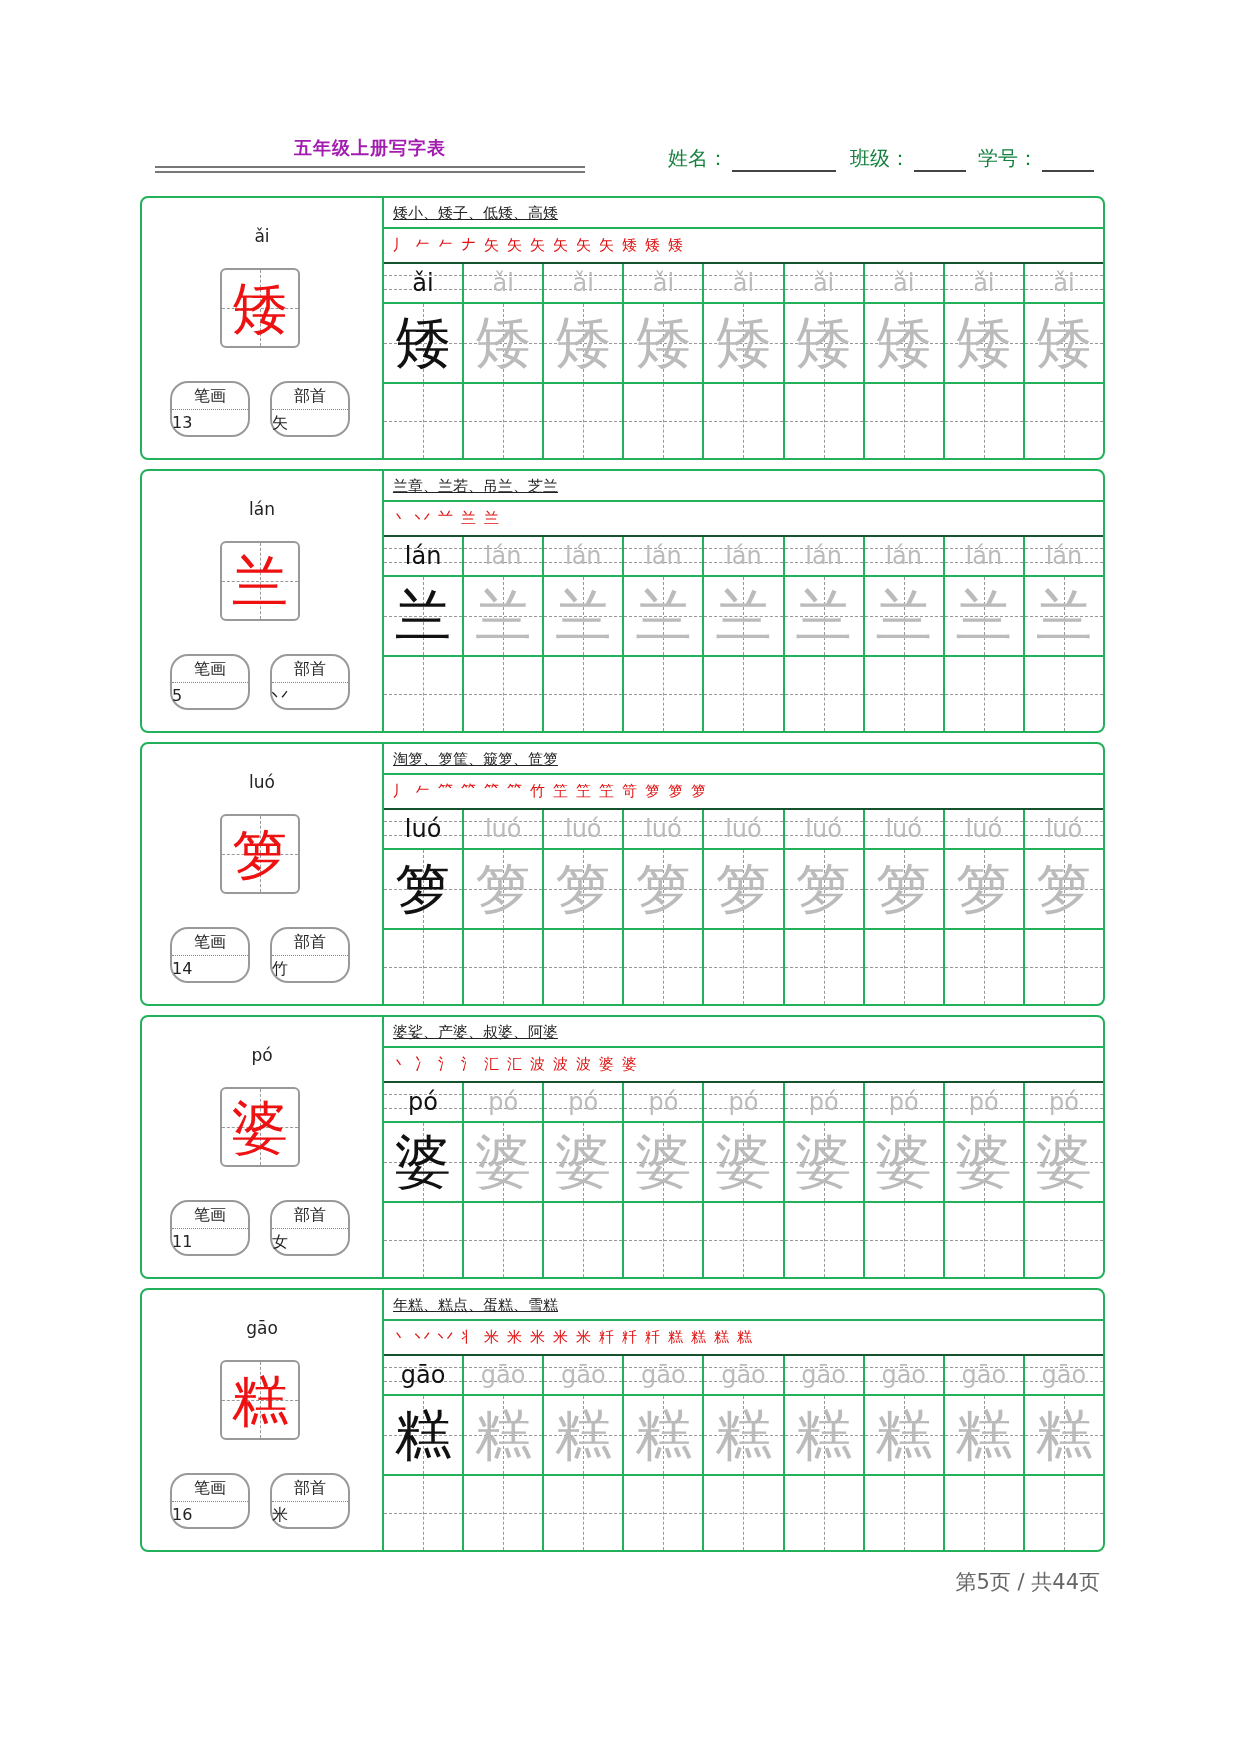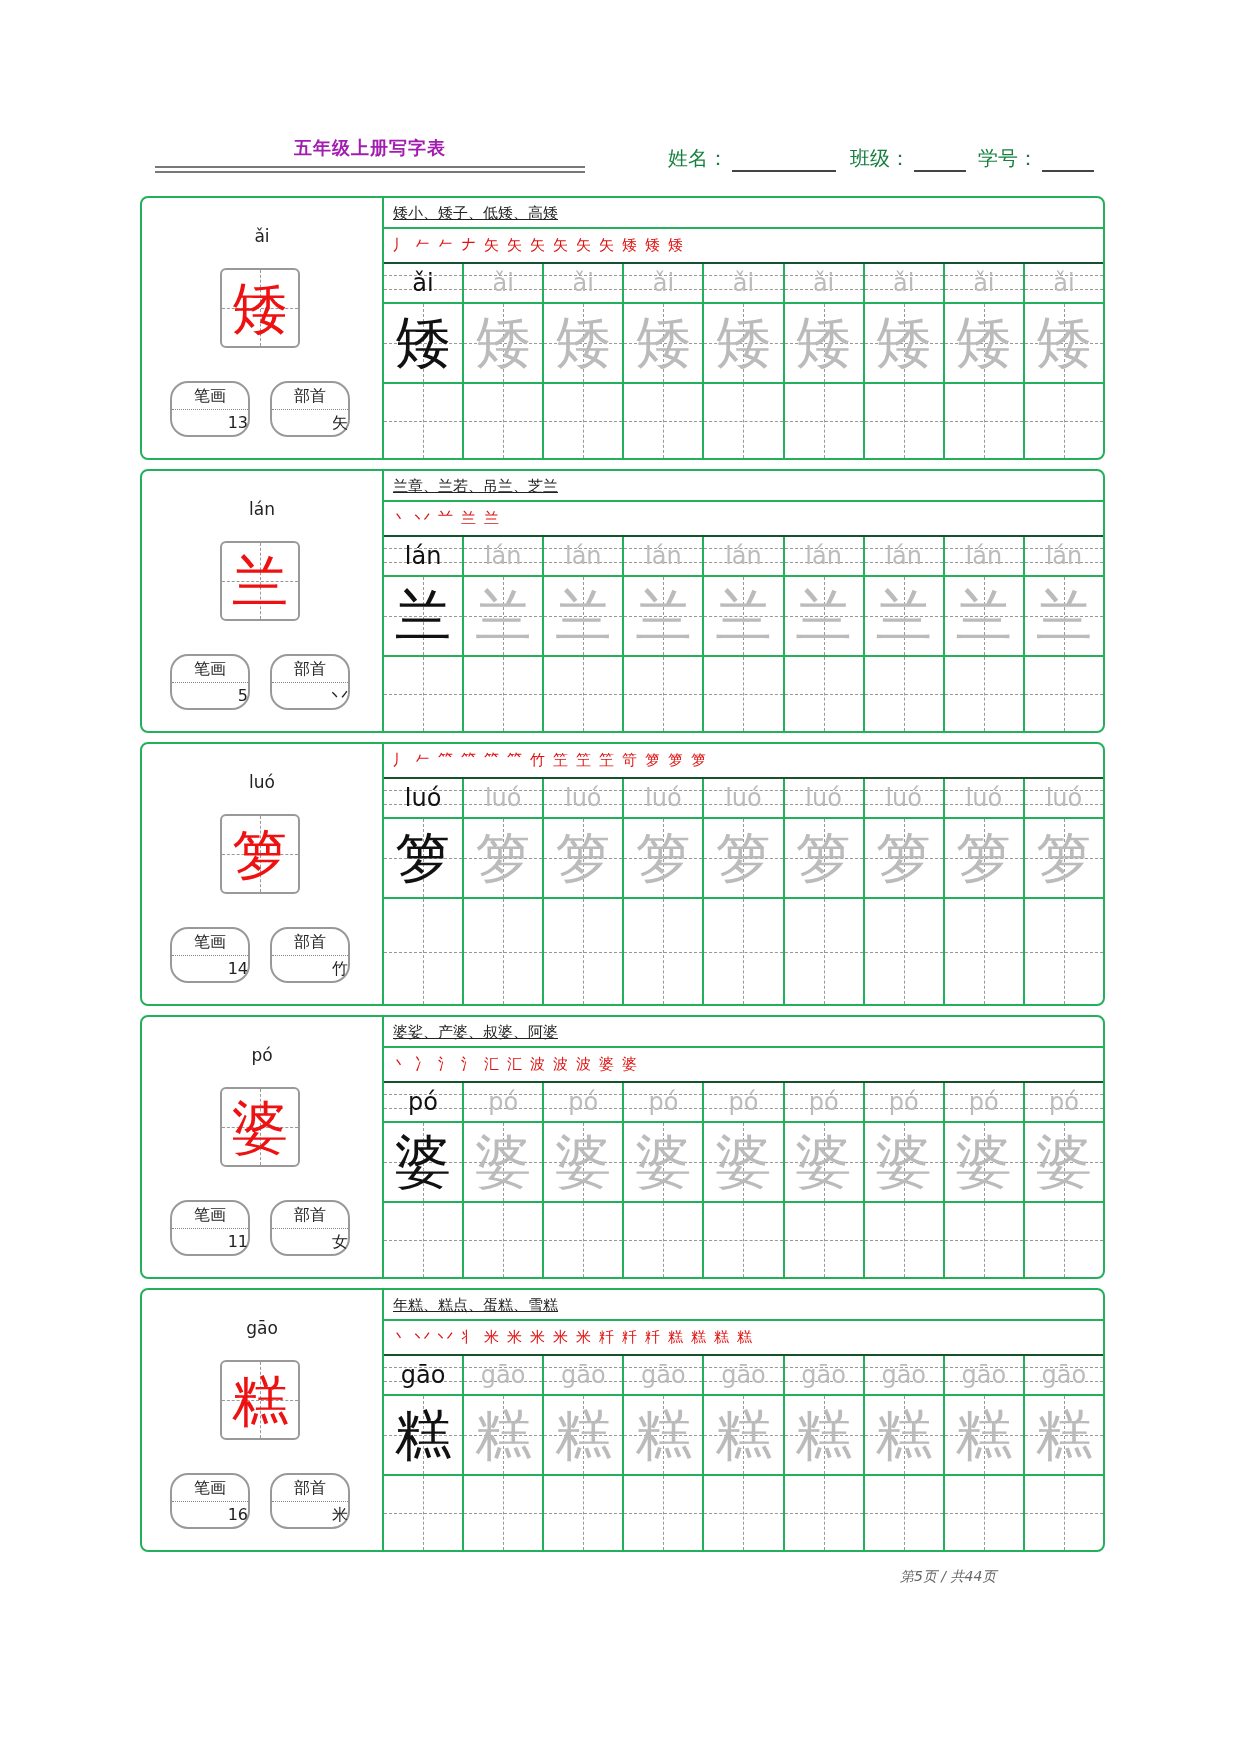--- a/index.html
+++ b/index.html
@@ -18,21 +18,21 @@
   .left .bigbox{position:absolute;left:78px;top:70px;width:80px;height:80px;border:2px solid #999;border-radius:6px;
         box-sizing:border-box;background:
         linear-gradient(to right, transparent 39px, transparent 39px),
         #fff;}
   .bigbox .hd{position:absolute;left:0;right:0;top:38px;border-top:1px dashed #999;}
   .bigbox .vd{position:absolute;top:0;bottom:0;left:38px;border-left:1px dashed #999;}
   .bigbox .ch{position:absolute;left:0;right:0;top:4px;text-align:center;font-size:56px;line-height:70px;
         color:#ee1111;font-family:"DejaVu Serif","Liberation Serif",serif;}
   .meta{position:absolute;top:183px;width:80px;height:56px;border:2px solid #999;border-radius:18px;box-sizing:border-box;}
   .meta .k{height:26px;line-height:26px;text-align:center;font-size:16px;border-bottom:1px dotted #888;}
-  .meta .v{height:26px;line-height:26px;text-align:right;font-size:16px;}
+  .meta .v{height:26px;line-height:26px;text-align:left;font-size:16px;}
   .right{flex:1;display:flex;flex-direction:column;}
   .words{height:31px;line-height:31px;border-bottom:2px solid #22b05a;font-size:15px;padding-left:9px;box-sizing:border-box;text-decoration:underline;}
   .strokes{height:35px;line-height:33px;border-bottom:2px solid #14532d;font-size:15px;padding-left:8px;box-sizing:border-box;
         letter-spacing:2px;white-space:nowrap;overflow:hidden;}
   .strokes span{margin-right:6px;}
   .strokes .red{color:#e01010;}
   .gridrow{display:flex;border-bottom:2px solid #22b05a;box-sizing:border-box;}
   .gridrow:last-child{border-bottom:none;}
   .pyrow{height:40px;}
   .chrow{height:80px;}
@@ -41,21 +41,21 @@
   .cell:last-child{border-right:none;}
   .pyrow .cell .l1{position:absolute;left:0;right:0;top:11px;border-top:1px dashed #999;}
   .pyrow .cell .l2{position:absolute;left:0;right:0;top:25px;border-top:1px dashed #999;}
   .pyrow .cell .t{position:absolute;left:0;right:0;top:2px;text-align:center;font-size:24px;line-height:34px;color:#bbb;}
   .pyrow .cell.first .t{color:#111;}
   .chrow .cell .hd,.blrow .cell .hd{position:absolute;left:0;right:0;top:50%;border-top:1px dashed #999;}
   .chrow .cell .vd,.blrow .cell .vd{position:absolute;top:0;bottom:0;left:50%;border-left:1px dashed #999;}
   .chrow .cell .t{position:absolute;left:0;right:0;top:6px;text-align:center;font-size:56px;line-height:66px;color:#bbb;
         font-family:"DejaVu Serif","Liberation Serif",serif;}
   .chrow .cell.first .t{color:#111;}
-  .footer{position:absolute;top:1568px;left:900px;width:200px;text-align:left;font-size:14px;color:#666;font-style:italic;}
+  .footer{position:absolute;top:1568px;left:900px;width:200px;text-align:right;font-size:21px;color:#666;}
 </style>
 </head>
 <body>
 
 <div class="title">五年级上册写字表</div>
 <div class="title-line1"></div>
 <div class="title-line2"></div>
 
 <div class="info" style="left:668px;">
   <span>姓名：</span>
@@ -390,20 +390,21 @@
         <div class="meta" style="left:28px;">
           <div class="k">笔画</div>
           <div class="v">14</div>
         </div>
         <div class="meta" style="left:128px;">
           <div class="k">部首</div>
           <div class="v">竹</div>
         </div>
       </div>
       <div class="right">
+        <div class="words">淘箩、箩筐、簸箩、笸箩</div>
         <div class="strokes"><span class="red">丿</span><span class="red">𠂉</span><span class="red">⺮</span><span class="red">⺮</span><span class="red">⺮</span><span class="red">⺮</span><span class="red">竹</span><span class="red">笁</span><span class="red">笁</span><span class="red">笁</span><span class="red">笴</span><span class="red">箩</span><span class="red">箩</span><span class="red">箩</span></div>
         <div class="gridrow pyrow">
           <div class="cell first">
             <div class="l1"></div>
             <div class="l2"></div>
             <div class="t">luó</div>
           </div>
           <div class="cell">
             <div class="l1"></div>
             <div class="l2"></div>

